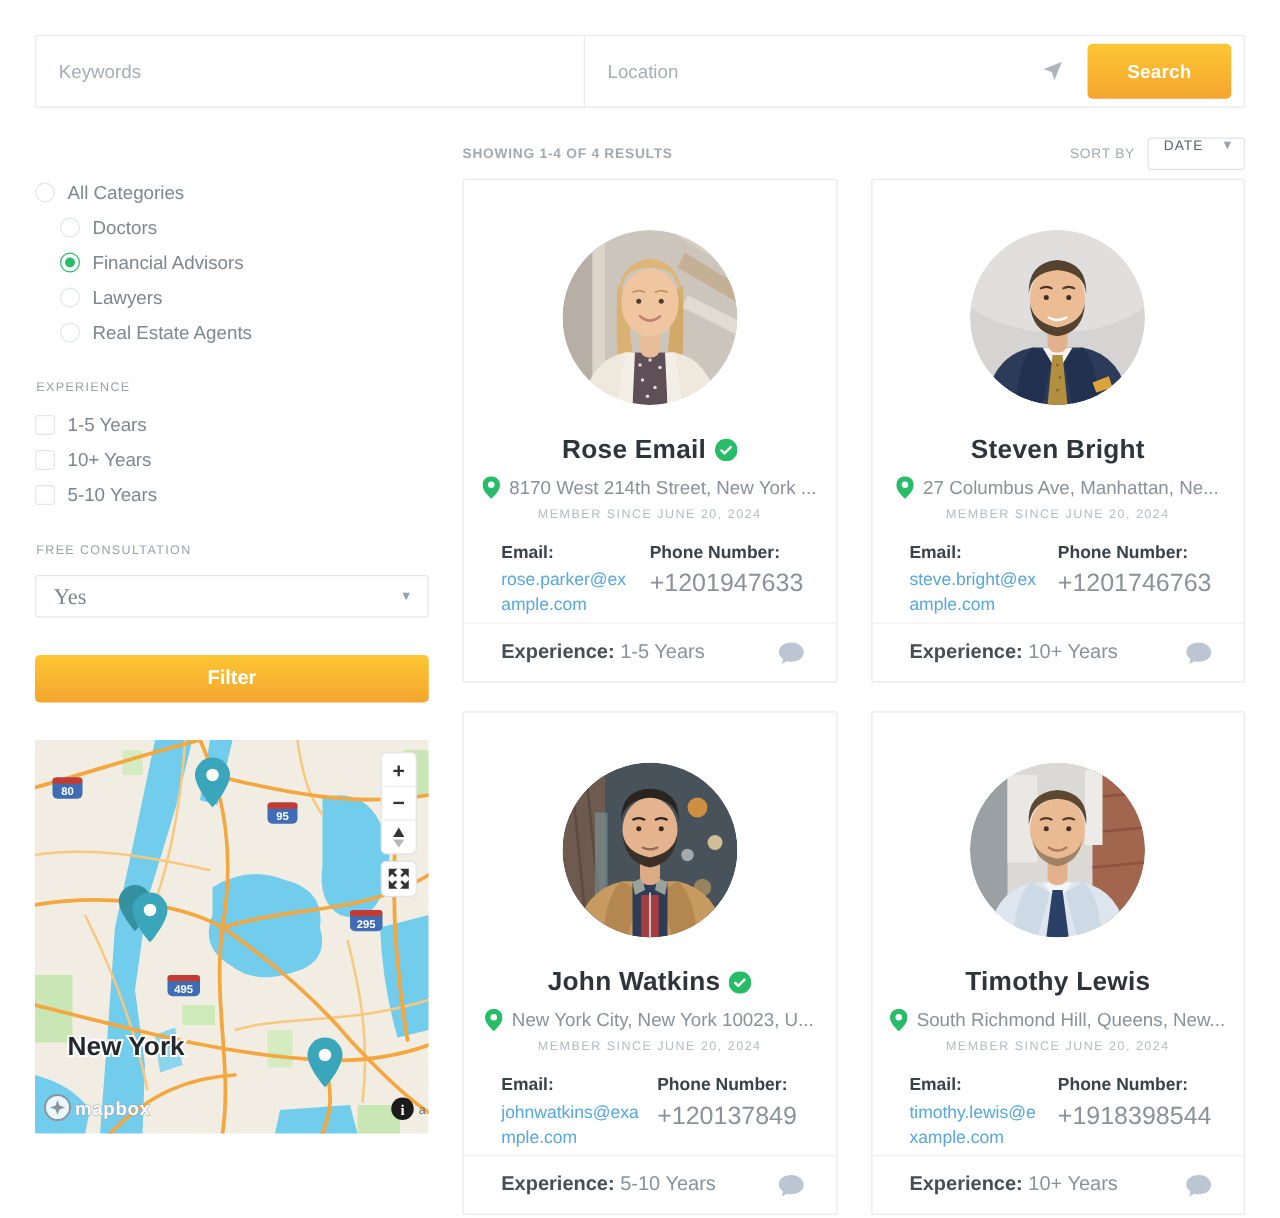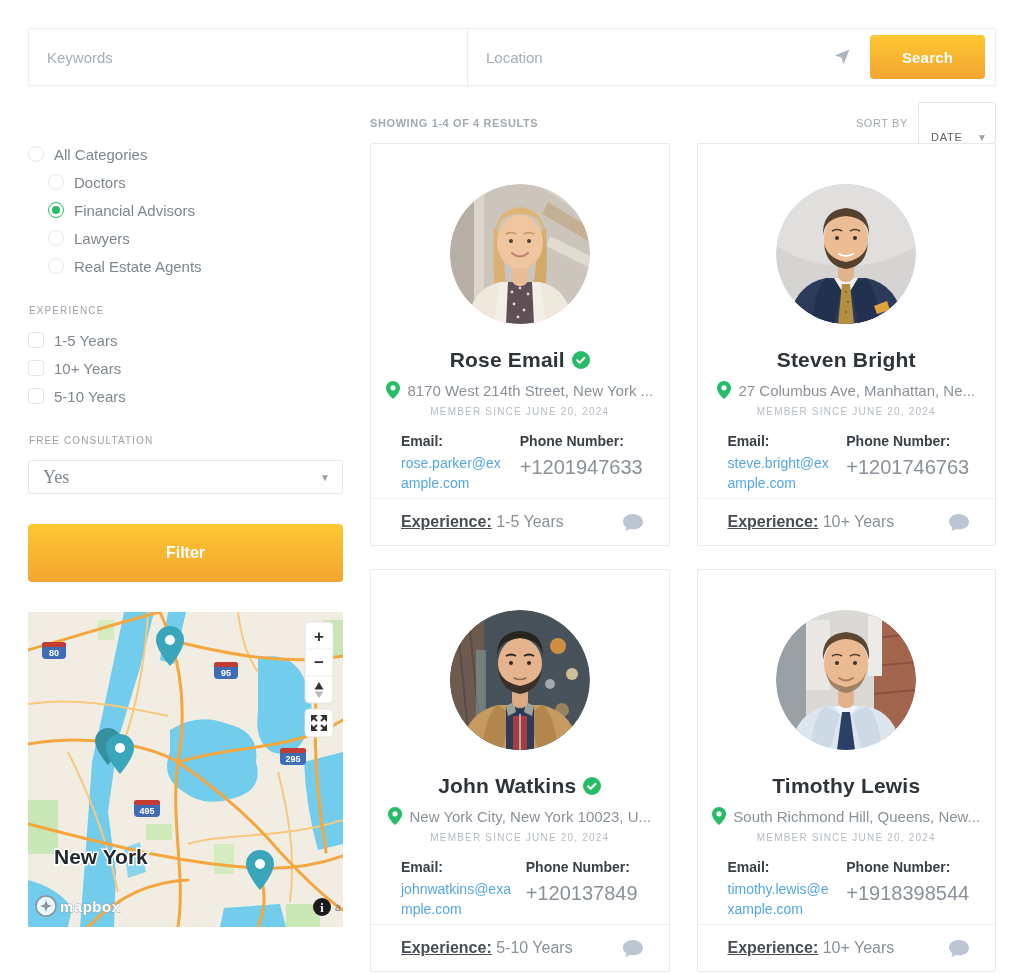--- a/index.html
+++ b/index.html
@@ -30,45 +30,45 @@
   .radio { width:16px; height:16px; border-radius:50%; border:1px solid #e2e6e9; background:#fff; flex:0 0 16px; position:relative; }
   .radio.checked { border:1.5px solid #27bd68; }
   .radio.checked::after { content:""; position:absolute; left:50%; top:50%; width:8px; height:8px; margin:-4px 0 0 -4px; border-radius:50%; background:#27bd68; }
   .group-label { font-size:10px; letter-spacing:1.1px; color:#9aa1a8; margin:25px 0 10px 1px; }
   .check-list { list-style:none; }
   .check-row { display:flex; align-items:center; height:28px; gap:10px; cursor:pointer; }
   .checkbox { width:16px; height:16px; border:1px solid #e2e6e9; border-radius:3px; background:#fff; flex:0 0 16px; }
   .select { margin-top:14px; height:34px; border:1px solid #e6e6e6; border-radius:3px; display:flex; align-items:center; justify-content:space-between; padding:0 12px 0 14px; cursor:pointer; background:#fff; }
   .select-value { font-size:18px; color:#7e868e;font-family:Liberation Serif, serif; }
   .caret { font-size:10px; color:#9aa1a8; }
-  .filter-btn { margin-top:30px; width:100%; height:58px; border:none; border-radius:4px; background:linear-gradient(180deg,#fdc733,#f4a52f); color:#fff; font-size:16px; font-weight:bold; font-family:inherit; cursor:pointer; }
+  .filter-btn { margin-top:30px; width:100%; height:38px; border:none; border-radius:4px; background:linear-gradient(180deg,#fdc733,#f4a52f); color:#fff; font-size:16px; font-weight:bold; font-family:inherit; cursor:pointer; }
   .map-wrap { margin-top:30px; width:315px; height:315px; position:relative; border-radius:2px; overflow:hidden; }
 
   
   .results-header { display:flex; align-items:center; justify-content:space-between; height:26px; margin-bottom:7px; }
   .showing { font-size:11px; letter-spacing:.6px; color:#a2a9b0;font-weight:bold; }
   .sort { display:flex; align-items:center; gap:10px; }
   .sort-label { font-size:11px; letter-spacing:.6px; color:#a2a9b0; }
-  .sort-select { width:78px; height:42px; border:1px solid #e4e4e4; border-radius:3px; display:flex; align-items:flex-end; justify-content:space-between; padding:0 8px 0 12px; cursor:pointer; background:#fff; }
+  .sort-select { width:78px; height:26px; border:1px solid #e4e4e4; border-radius:3px; display:flex; align-items:flex-start; justify-content:space-between; padding:0 8px 0 12px; cursor:pointer; background:#fff; }
   .sort-value { font-size:11px; letter-spacing:.8px; color:#5b6167; }
 
   
   .grid { display:grid; grid-template-columns:1fr 1fr; gap:23px 27px; }
   .card { background:#fff; border:1px solid #e9e9e9; border-radius:2px; height:403px; display:flex; flex-direction:column; align-items:center; }
   .avatar { margin-top:40px; width:140px; height:140px; border-radius:50%; overflow:hidden; flex:0 0 140px; }
   .name { margin-top:24px; font-size:21px; font-weight:bold; color:#2f343a; letter-spacing:.2px; display:flex; align-items:center; gap:7px; }
   .addr { margin-top:9px; display:flex; align-items:center; gap:7px; font-size:15px; color:#8a9199; max-width:290px; white-space:nowrap; }
   .member { margin-top:7px; font-size:10px; letter-spacing:1.2px; color:#b4bbc2; }
   .contact { margin-top:16px; width:100%; display:flex; padding:0 30px; gap:12px; }
   .contact-col { width:50%; }
   .contact-label { font-size:14px; font-weight:bold; color:#3b4148; margin-bottom:4px; }
   .email-link { font-size:14px; color:#55a7e3; text-decoration:none; word-break:break-all; display:block; max-width:132px; line-height:1.45; cursor:pointer; }
   .phone-val { font-size:20px; color:#8a9199; line-height:1.45; }
   .card-footer { margin-top:auto; width:100%; height:47px; border-top:1px solid #f0f0f0; display:flex; align-items:center; justify-content:space-between; padding:0 25px 0 30px; }
-  .exp-label { font-size:16px; font-weight:bold; color:#474d54;text-decoration:underline; }
+  .exp-label { font-size:16px; font-weight:bold; color:#474d54; }
   .exp-val { font-size:16px; color:#8a9199; }
   .chat-btn { background:none; border:none; cursor:pointer; line-height:0; padding:0; }
 </style>
 </head>
 <body>
 
 <div class="page">
 
   <div class="searchbar">
     <div class="sb-field sb-keywords">

